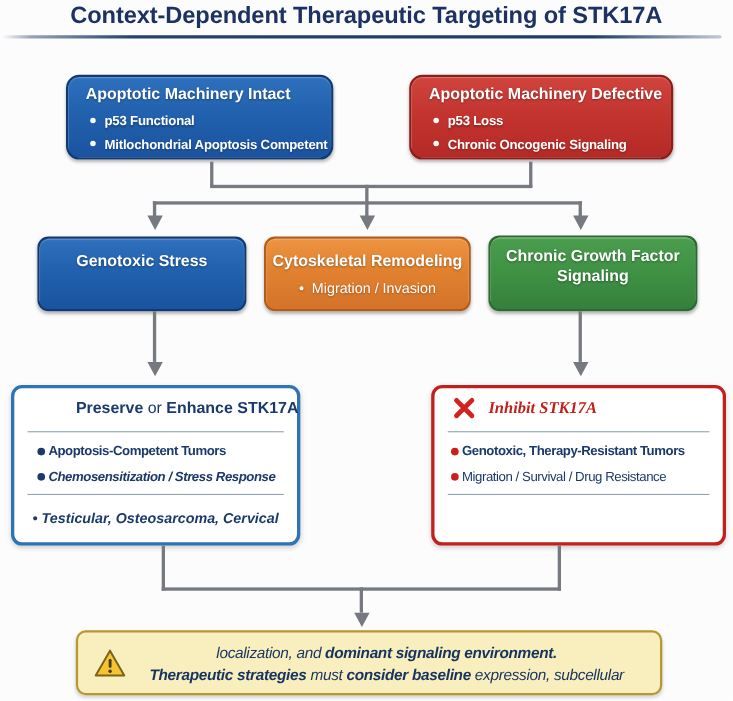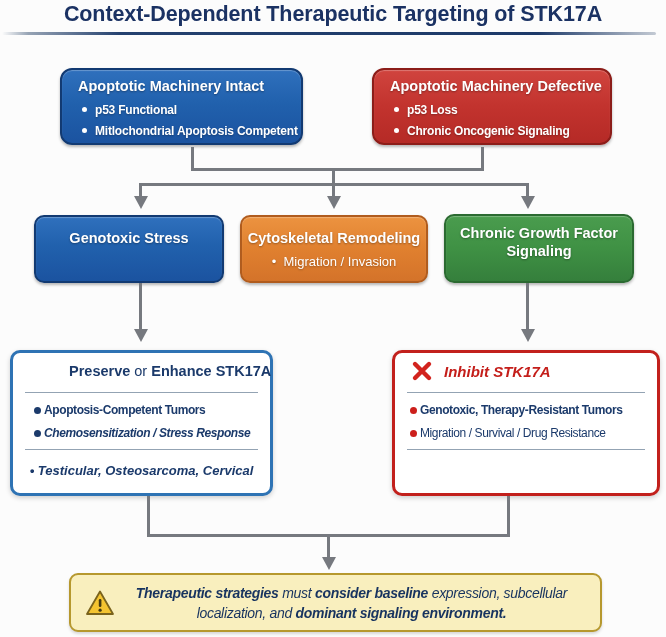--- a/index.html
+++ b/index.html
@@ -122,21 +122,21 @@
     <div class="foot">
         <span style="font-weight: bold; font-style: italic;">• Testicular, Osteosarcoma, Cervical</span>
       </div>
   </div>
 
   <div class="wb wb-right">
     <div class="whdr">
       <svg class="icn" width="24" height="24" viewBox="0 0 24 24">
         <path d="M5 5 L19 19 M19 5 L5 19" stroke="#d2231e" stroke-width="4.4" stroke-linecap="round"></path>
       </svg>
-      <span><span style="font-weight: bold; font-style: italic;">Inhibit STK17A</span></span>
+      <span><span style="font-weight: bold; font-style: italic; font-family: Liberation Serif, serif;">Inhibit STK17A</span></span>
     </div>
     <div class="div d1"></div>
     <div class="brow b1">
         <span class="wdot"></span>
         <span><span style="font-weight: bold;">Genotoxic, Therapy-Resistant Tumors</span></span>
       </div>
     <div class="brow b2">
         <span class="wdot"></span>
         <span><span>Migration / Survival / Drug Resistance</span></span>
       </div>
@@ -149,17 +149,17 @@
   <div class="line" style="left:327px;top:534px;width:3px;height:23px;"></div>
   <div class="ah" style="left:321.5px;top:557px;"></div>
 
   <div class="note">
     <svg class="nicon" width="30" height="28" viewBox="0 0 30 28">
       <path d="M15 2.5 L28 25 L2 25 Z" fill="#f4c431" stroke="#7a631c" stroke-width="1.8" stroke-linejoin="round"></path>
       <rect x="13.8" y="10" width="2.6" height="8" rx="1.2" fill="#453a12"></rect>
       <circle cx="15.1" cy="21.2" r="1.6" fill="#453a12"></circle>
     </svg>
     <div class="ntext">
+      <div><span style="font-style: italic;">localization, and </span><span style="font-weight: bold; font-style: italic;">dominant signaling environment.</span></div>
       <div><span style="font-weight: bold; font-style: italic;">Therapeutic strategies </span><span style="font-style: italic;">must </span><span style="font-weight: bold; font-style: italic;">consider </span><span style="font-weight: bold; font-style: italic;">baseline </span><span style="font-style: italic;">expression, subcellular</span></div>
-      <div><span style="font-style: italic;">localization, and </span><span style="font-weight: bold; font-style: italic;">dominant signaling environment.</span></div>
     </div>
   </div>
 </div>
 
 </body></html>

